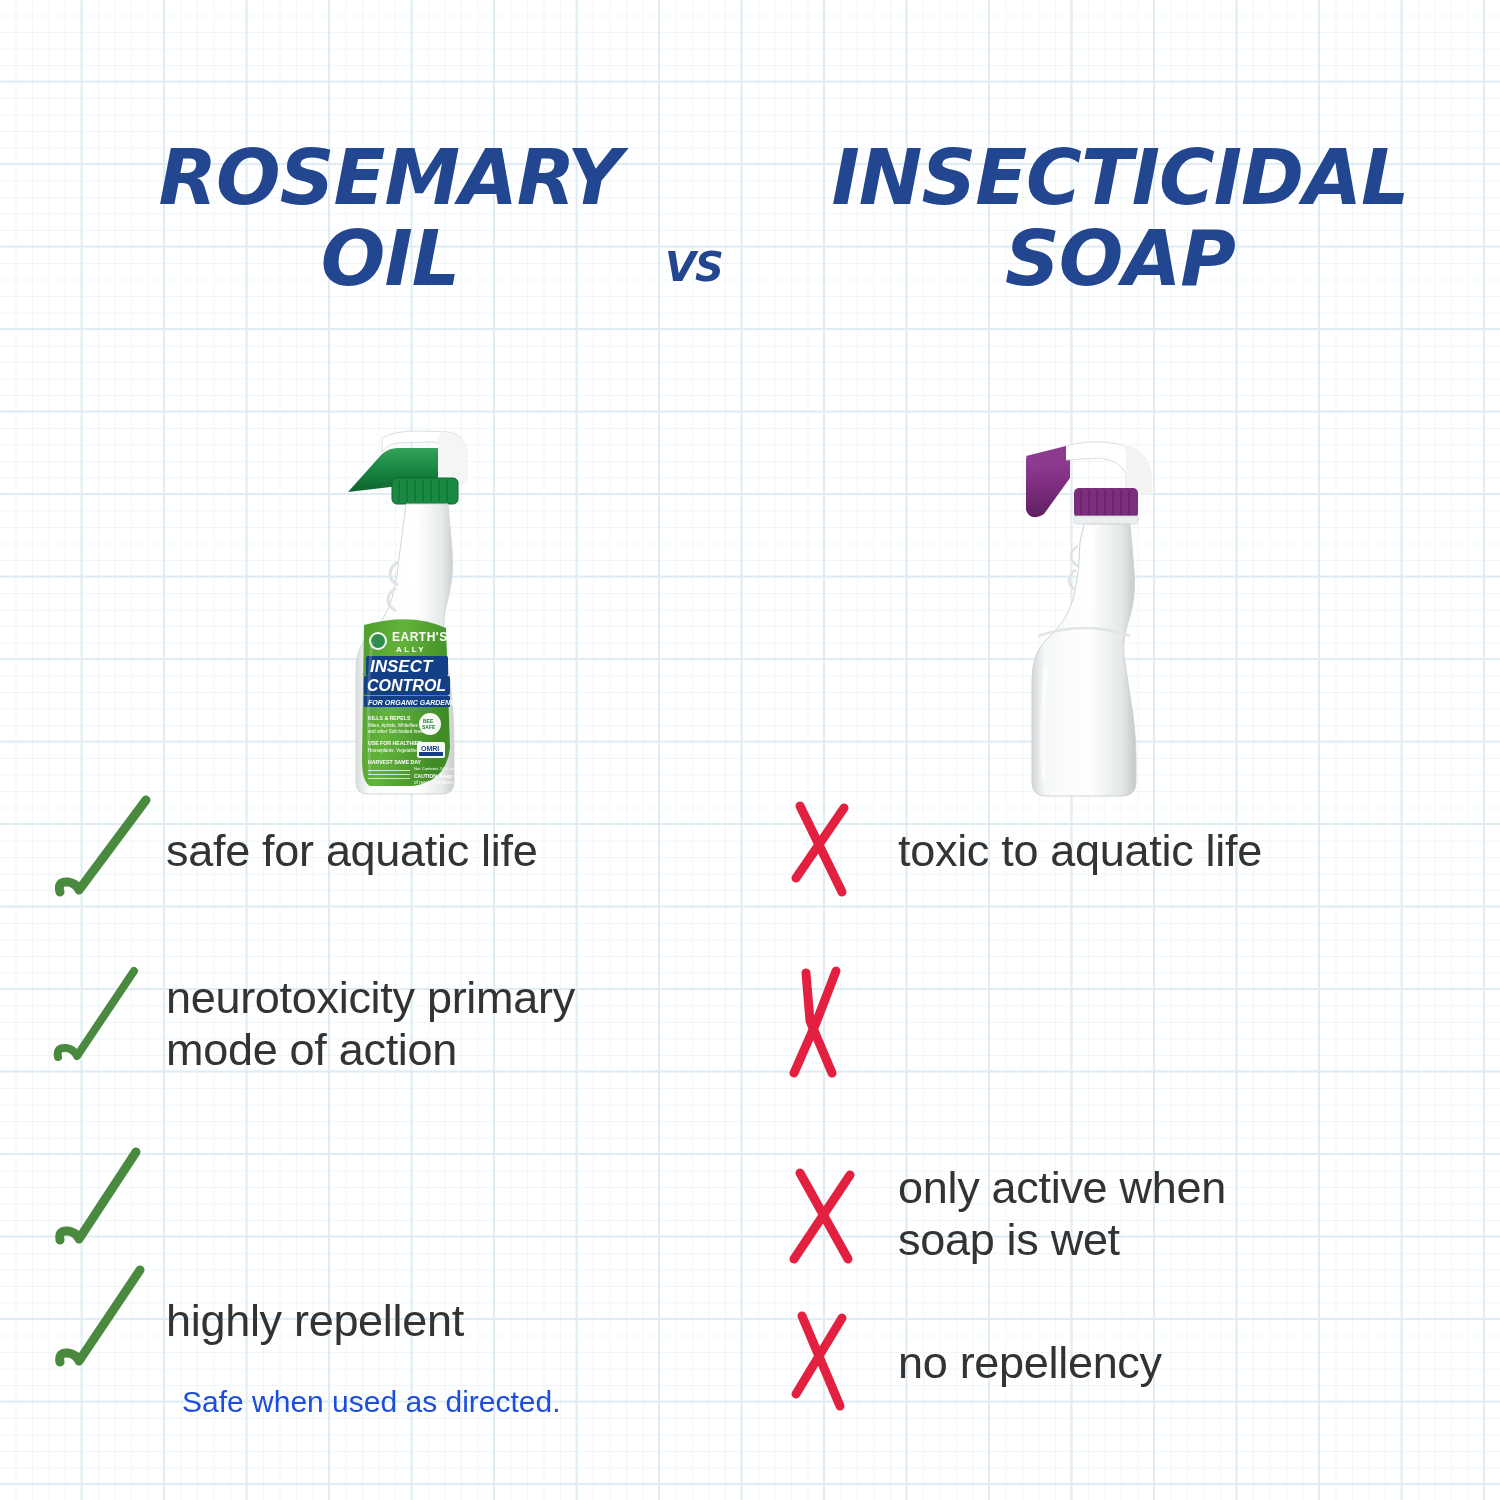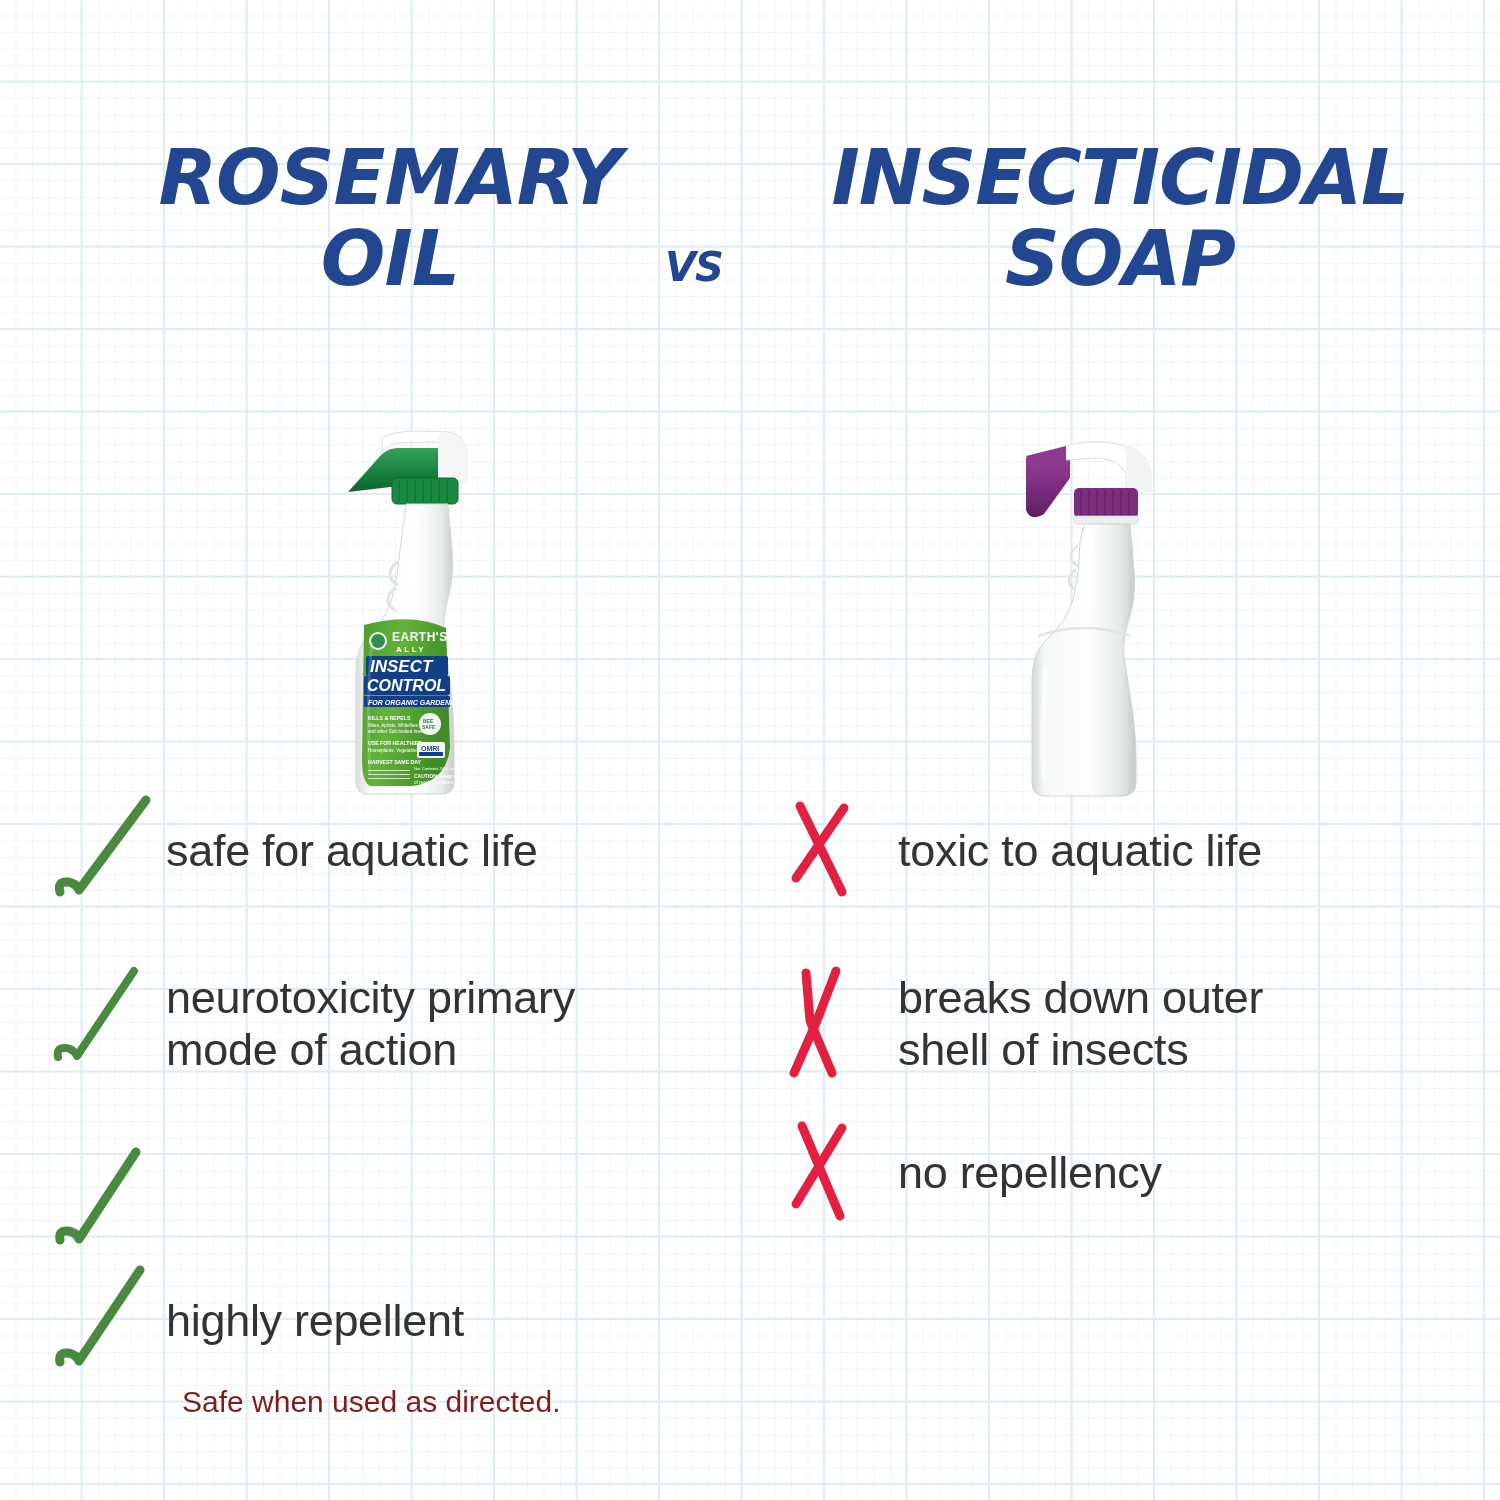--- a/index.html
+++ b/index.html
@@ -115,21 +115,21 @@
 
   
   #row-l1 { height: 112px; margin-top: 0px; }
   #row-l2 { height: 150px; margin-top: 42px; }
   #row-l3 { height: 112px; margin-top: 48px; }
   #row-l4 { height: 112px; margin-top: 6px; text-align: center; }
   #footnote {
     margin-left: 134px;
     margin-top: 8px;
     font-size: 30px;
-    color: #7f1d1d;
+    color: #1d4ed8;
     font-family: "Liberation Sans", sans-serif;
   }
 
   
   #row-r1 { height: 112px; margin-top: 0px; }
   #row-r2 { height: 150px; margin-top: 42px; }
   #row-r3 { height: 150px; margin-top: 40px; }
   #row-r4 { height: 112px; margin-top: 18px; }
 </style>
 </head>
@@ -353,26 +353,34 @@
       </span>
     </div>
 
     <div id="row-r2" class="row">
       <span class="mark">
         <svg width="118" height="110" viewBox="0 0 118 110">
           <path d="M26 4 L30 52 L52 104" fill="none" stroke="#e3203f" stroke-width="9" stroke-linecap="round" stroke-linejoin="round"></path>
           <path d="M56 2 L36 54 L14 104" fill="none" stroke="#e3203f" stroke-width="9" stroke-linecap="round" stroke-linejoin="round"></path>
         </svg>
       </span>
-      <span class="row-text">
-        <span class="ln">breaks down outer</span>
-        <span class="ln">shell of insects</span>
-      </span>
-    </div>
-
+    </div>
+
+    <div id="row-r3" class="row">
+      <span class="mark">
+        <svg width="118" height="110" viewBox="0 0 118 110">
+          <path d="M20 14 L68 100" fill="none" stroke="#e3203f" stroke-width="9" stroke-linecap="round"></path>
+          <path d="M70 16 L14 100" fill="none" stroke="#e3203f" stroke-width="9" stroke-linecap="round"></path>
+        </svg>
+      </span>
+      <span class="row-text">
+        <span class="ln">only active when</span>
+        <span class="ln">soap is wet</span>
+      </span>
+    </div>
 
     <div id="row-r4" class="row">
       <span class="mark">
         <svg width="118" height="110" viewBox="0 0 118 110">
           <path d="M22 8 L60 98" fill="none" stroke="#e3203f" stroke-width="9" stroke-linecap="round"></path>
           <path d="M62 10 L16 86" fill="none" stroke="#e3203f" stroke-width="9" stroke-linecap="round"></path>
         </svg>
       </span>
       <span class="row-text">
         <span class="ln">no repellency</span>

